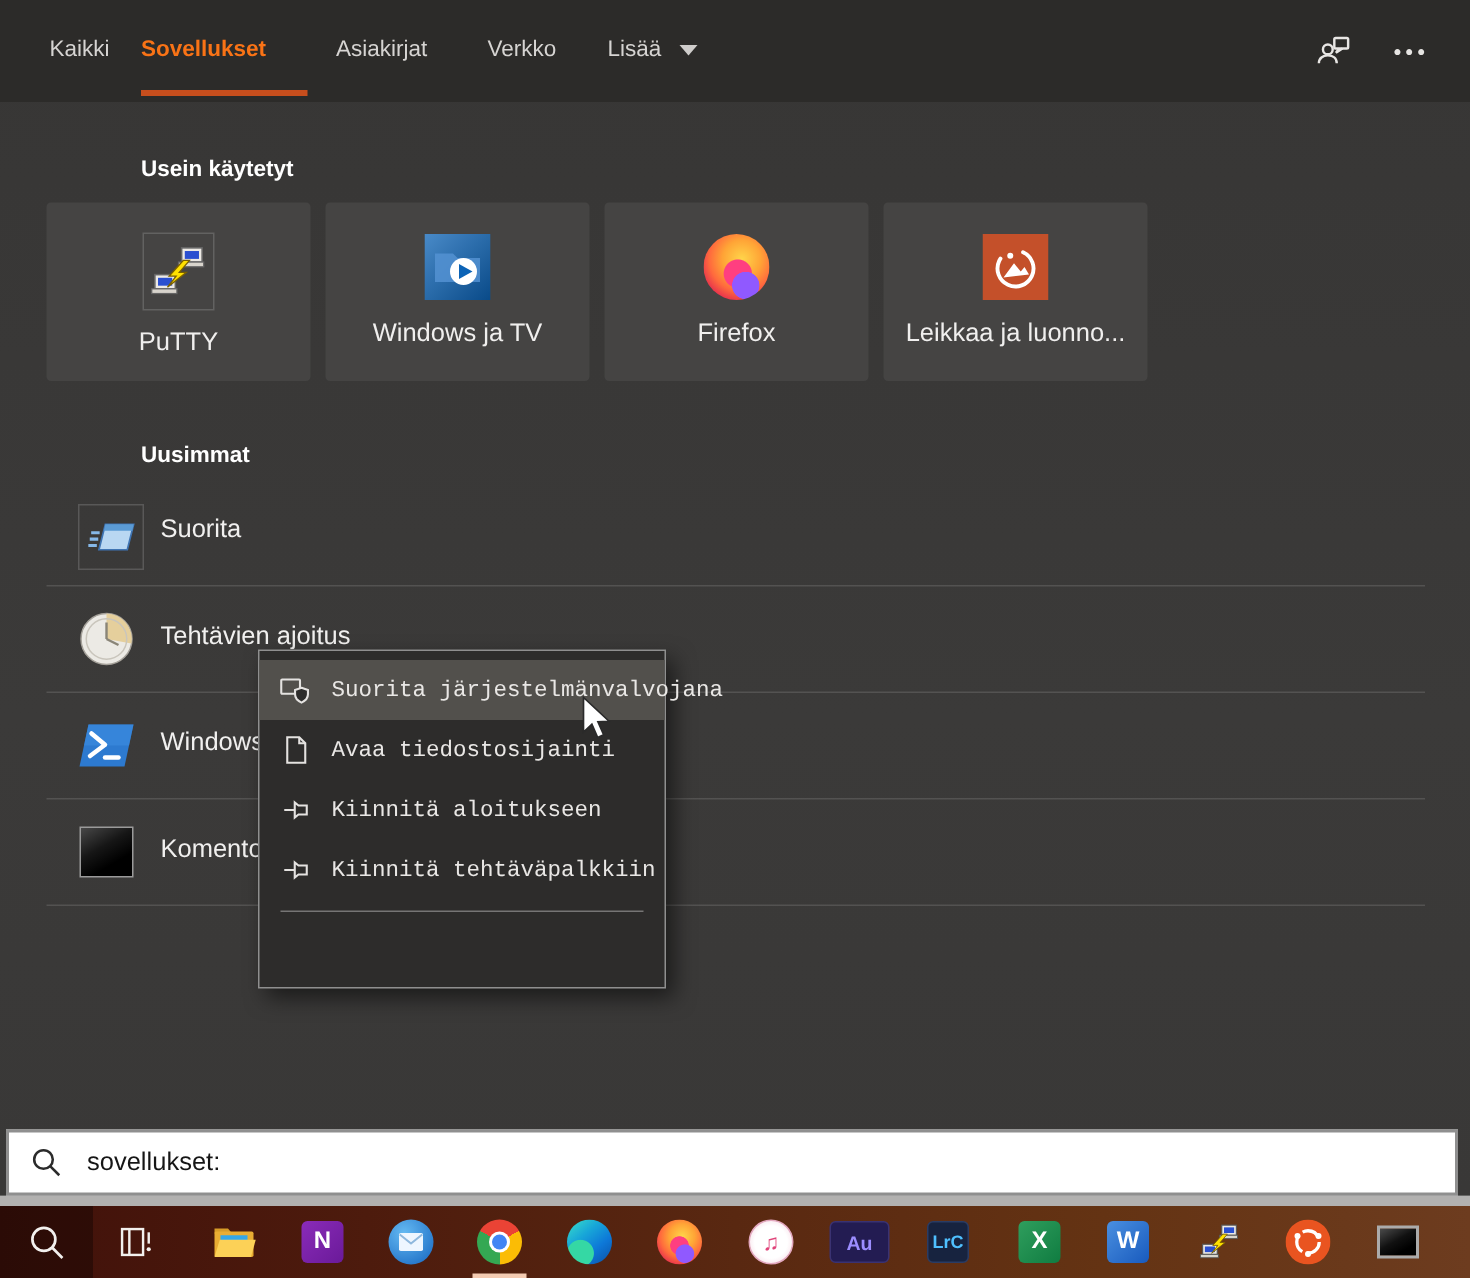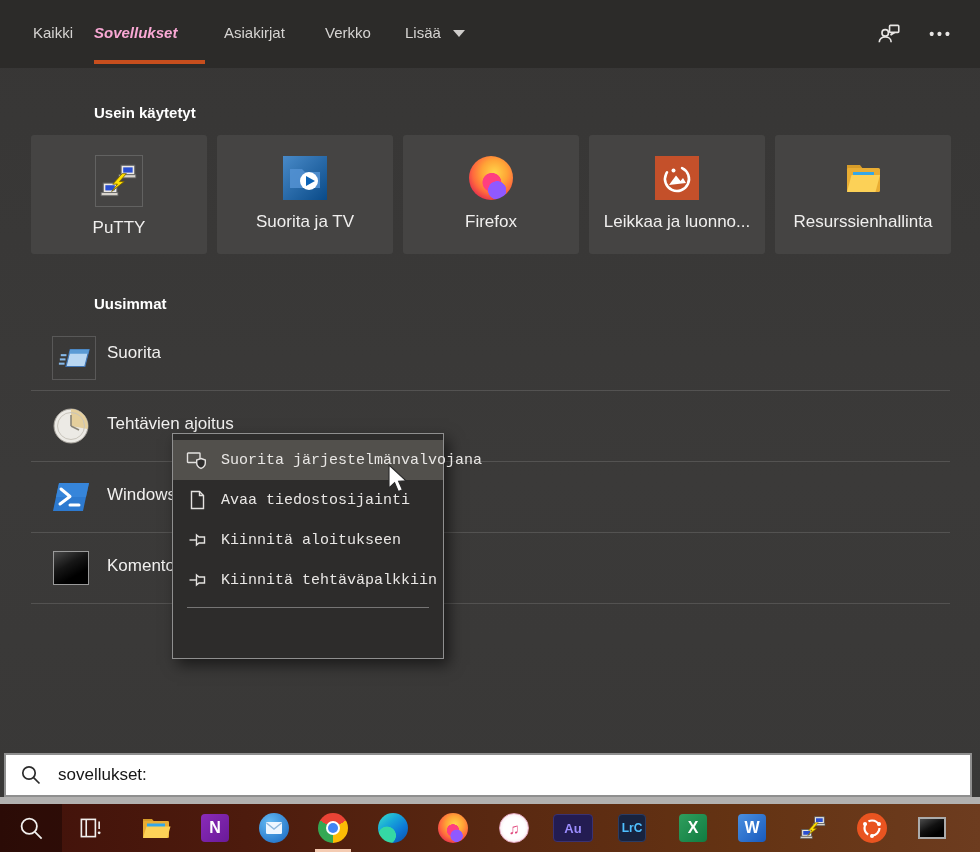--- a/index.html
+++ b/index.html
@@ -6,21 +6,21 @@
   #root{position:relative;width:980px;height:852px;overflow:hidden;
         font-family:"Liberation Sans","DejaVu Sans",sans-serif;
         -webkit-font-smoothing:antialiased;}
   
   #panel{position:absolute;left:0;top:0;width:980px;height:797px;
          background:linear-gradient(180deg,#373635 0%,#3b3a39 60%,#393837 100%);}
   #panel .top-edge{position:absolute;left:0;top:0;width:980px;height:6px;background:#21201f;}
   
   #hdr{position:absolute;left:0;top:0;width:980px;height:68px;background:#2c2b29;}
   .tab{position:absolute;top:24px;font-size:15px;color:#d6d4d2;cursor:default;white-space:nowrap;}
-  .tab.active{color:#f9a8d4;font-weight:bold;font-style:italic;}
+  .tab.active{color:#f97316;font-weight:bold;}
   #tab-underline{position:absolute;left:94px;top:60px;width:111px;height:4px;}
   .more-wrap{position:absolute;left:405px;top:24px;display:flex;align-items:center;gap:12px;}
   .more-arrow{width:0;height:0;border-left:6px solid transparent;border-right:6px solid transparent;
               border-top:7px solid #cfcdcb;margin-top:2px;}
   .hdr-act{position:absolute;top:18px;width:34px;height:32px;display:flex;align-items:center;justify-content:center;}
   .dots{color:#e6e4e2;font-size:14px;letter-spacing:3px;font-weight:bold;}
   
   .sec-title{position:absolute;left:94px;font-size:15px;font-weight:bold;color:#ffffff;}
   
   .tile{position:absolute;top:135px;width:176px;height:119px;background:#454443;border-radius:3px;
@@ -117,21 +117,21 @@
               <linearGradient id="mgrad" x1="0" y1="0" x2="1" y2="1">
             <stop offset="0" stop-color="#fff"></stop>
                 <stop offset="1" stop-color="#000"></stop>
           </linearGradient>
             </defs>
           <path d="M7 13 h12 l3 3 h15 v16 H7 Z" fill="#5392d2" opacity="0.85"></path>
           <circle cx="26" cy="25" r="9" fill="#ffffff"></circle>
           <polygon points="23,20 32,25 23,30" fill="#0c63b6"></polygon>
         </svg>
       </div>
-      <div class="tlabel">Suorita ja TV</div>
+      <div class="tlabel">Windows ja TV</div>
     </div>
 
     <div class="tile" style="left:403px">
       <div class="ticon">
         <div style="width:44px;height:44px;border-radius:50%;
              background:radial-gradient(circle at 64% 78%, #9059ff 0 20%, rgba(0,0,0,0) 21%),
                         radial-gradient(circle at 52% 60%, #ff3f80 0 26%, rgba(0,0,0,0) 28%),
                         radial-gradient(circle at 58% 38%, #ffd54a 0%, #ffa436 34%, #ff6a3d 58%, #e22850 80%, #a0136e 100%);"></div>
       </div>
       <div class="tlabel">Firefox</div>
@@ -142,31 +142,20 @@
         <svg width="44" height="44" viewBox="0 0 44 44">
           <rect width="44" height="44" fill="#c4502a"></rect>
           <circle cx="22" cy="23" r="12" fill="none" stroke="#ffffff" stroke-width="2.6" stroke-dasharray="58 18" stroke-linecap="round" transform="rotate(-65 22 23)"></circle>
           <path d="M14 29 L21 19.5 L25.5 25 L28 22 L31 27 Z" fill="#ffffff"></path>
           <circle cx="18.5" cy="14.5" r="2" fill="#ffffff"></circle>
         </svg>
       </div>
       <div class="tlabel">Leikkaa ja luonno...</div>
     </div>
 
-    <div class="tile" style="left:775px">
-      <div class="ticon">
-        <svg width="44" height="44" viewBox="0 0 44 44">
-          <path d="M6 9 h13 l3.5 4.5 H6 Z" fill="#d79c28"></path>
-          <rect x="6" y="12" width="33" height="24" rx="1.5" fill="#e9ad33"></rect>
-          <rect x="12" y="16" width="21" height="16" fill="#34a7e8"></rect>
-          <path d="M6 36 L10.5 19 h28.5 l-4.5 17 Z" fill="#fcd157"></path>
-        </svg>
-      </div>
-      <div class="tlabel">Resurssienhallinta</div>
-    </div>
 
     <div class="sec-title" style="top:295px">Uusimmat</div>
 
     <div id="rows">
       <div class="row">
         <div class="ricon icon-frame">
           <svg width="34" height="34" viewBox="0 0 36 36">
             <path d="M14 9 L34 9 L29.5 27 L9.5 27 Z" fill="#b9d7f2" stroke="#3f74b3" stroke-width="1.2"></path>
             <path d="M14 9 L34 9 L33 13.5 L13 13.5 Z" fill="#5b9bd5"></path>
             <line x1="4" y1="15" x2="10" y2="15" stroke="#86b8e8" stroke-width="2.2"></line>

